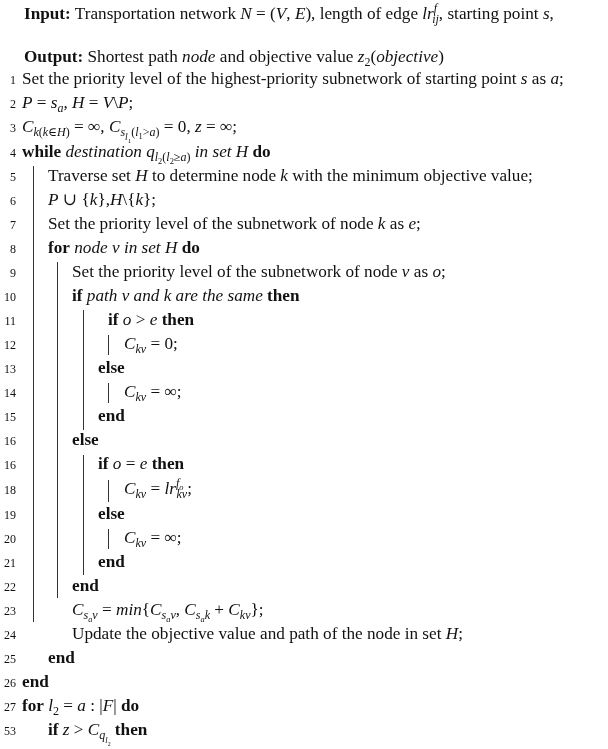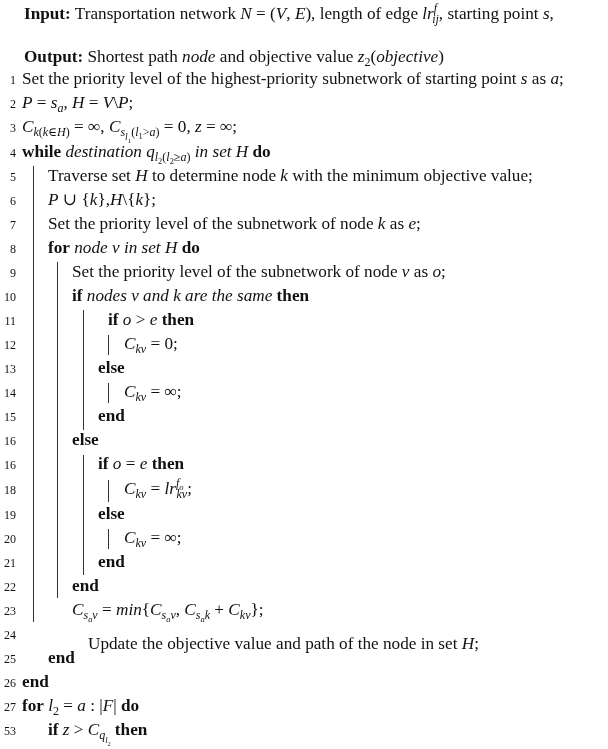--- a/index.html
+++ b/index.html
@@ -74,21 +74,21 @@
 
   <div class="bar" style="left:57px; top:262px; height:336px;"></div>
 
   <div class="line" style="top:261px;">
     <span class="ln">9</span>
     <span class="txt" style="left:72px;"><span>Set the priority level of the subnetwork of node </span><i>v</i><span> as </span><i>o</i><span>;</span></span>
   </div>
 
   <div class="line" style="top:285px;">
     <span class="ln">10</span>
-    <span class="txt" style="left:72px;"><span class="kw">if</span> <i>nodes v and k are the same</i> <span class="kw">then</span></span>
+    <span class="txt" style="left:72px;"><span class="kw">if</span> <i>path v and k are the same</i> <span class="kw">then</span></span>
   </div>
 
   <div class="bar" style="left:83px; top:310px; height:120px;"></div>
 
   <div class="line" style="top:309px;">
     <span class="ln">11</span>
     <span class="txt" style="left:108px;"><span class="kw">if</span> <i>o</i> &gt; <i>e</i> <span class="kw">then</span></span>
   </div>
 
   <div class="bar" style="left:108px; top:335px; height:20px;"></div>
@@ -156,21 +156,21 @@
     <span class="txt kw" style="left:72px;">end</span>
   </div>
 
   <div class="line" style="top:599px;">
     <span class="ln">23</span>
     <span class="txt" style="left:72px;"><i>C</i><sub><i>s<sub>a</sub>v</i></sub> = <i>min</i>{<i>C</i><sub><i>s<sub>a</sub>v</i></sub>, <i>C</i><sub><i>s<sub>a</sub>k</i></sub> + <i>C<sub>kv</sub></i>};</span>
   </div>
 
   <div class="line" style="top:623px;">
     <span class="ln">24</span>
-    <span class="txt" style="left:88px;margin-top:10px;"><span>Update the objective value and path of the node in set </span><i>H</i><span>;</span></span>
+    <span class="txt" style="left:72px;"><span>Update the objective value and path of the node in set </span><i>H</i><span>;</span></span>
   </div>
 
   <div class="line" style="top:647px;">
     <span class="ln">25</span>
     <span class="txt kw" style="left:48px;">end</span>
   </div>
 
   <div class="line" style="top:671px;">
     <span class="ln">26</span>
     <span class="txt kw" style="left:22px;">end</span>

